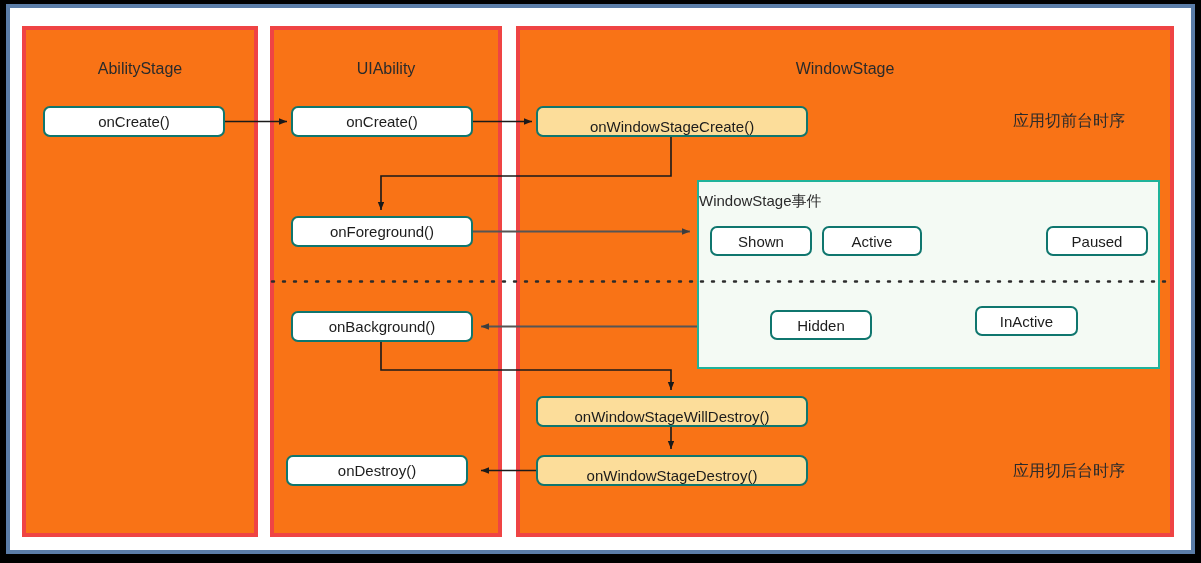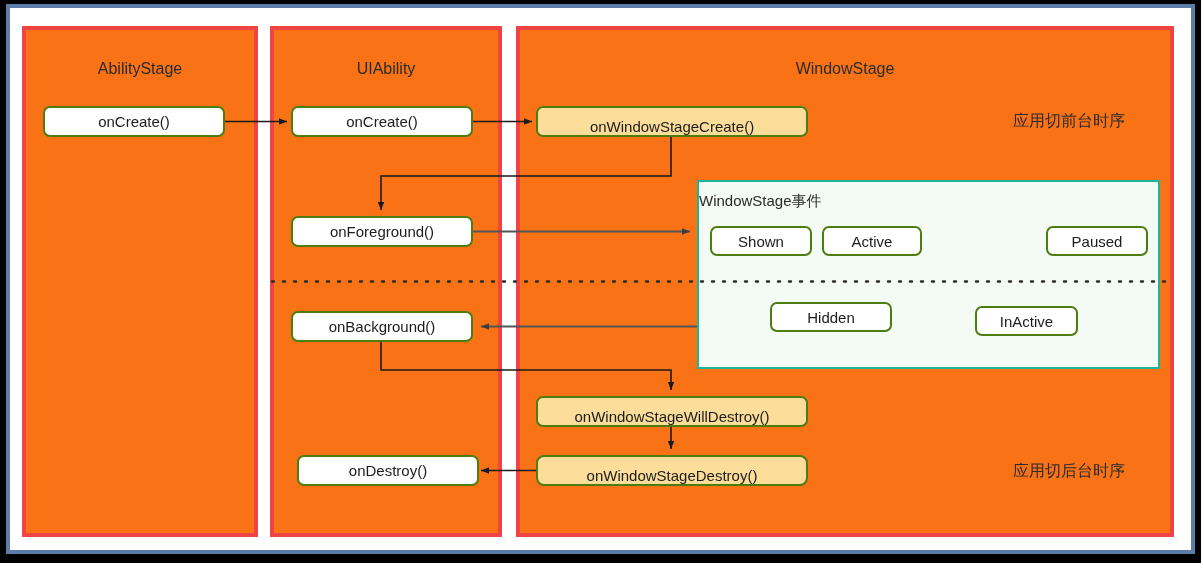--- a/index.html
+++ b/index.html
@@ -70,21 +70,21 @@
     width: 100%;
     font-size: 15px;
     color: #2b2b2b;
     white-space: nowrap;
   }
 
   
   .node {
     position: absolute;
     box-sizing: border-box;
-    border: 2px solid #4d7c0f;
+    border: 2px solid #0f766e;
     border-radius: 7px;
     display: flex;
     align-items: center;
     justify-content: center;
     font-size: 15px;
     color: #1c1c1c;
     white-space: nowrap;
   }
   .node.plain  { background: #ffffff; }
   .node.filled { background: #fcdd9a; align-items: flex-end; }
@@ -151,21 +151,21 @@
     <div class="node plain" style="left:710px; top:226px; width:102px; height:30px;">
       <span>Shown</span>
     </div>
     <div class="node plain" style="left:822px; top:226px; width:100px; height:30px;">
       <span>Active</span>
     </div>
     <div class="node plain" style="left:1046px; top:226px; width:102px; height:30px;">
       <span>Paused</span>
     </div>
 
-    <div class="node plain" style="left:770px; top:302px; width:122px; height:30px;">
+    <div class="node plain" style="left:770px; top:310px; width:102px; height:30px;">
       <span>Hidden</span>
     </div>
     <div class="node plain" style="left:975px; top:306px; width:103px; height:30px;">
       <span>InActive</span>
     </div>
 
     <div class="node plain" style="left:43px; top:106px; width:182px; height:31px;">
       <span>onCreate()</span>
     </div>
 
@@ -182,21 +182,21 @@
     </div>
 
     <div class="node plain" style="left:291px; top:311px; width:182px; height:31px;">
       <span>onBackground()</span>
     </div>
 
     <div class="node filled" style="left:536px; top:396px; width:272px; height:31px;">
       <span>onWindowStageWillDestroy()</span>
     </div>
 
-    <div class="node plain" style="left:297px; top:455px; width:182px; height:31px;">
+    <div class="node plain" style="left:286px; top:455px; width:182px; height:31px;">
       <span>onDestroy()</span>
     </div>
 
     <div class="node filled" style="left:536px; top:455px; width:272px; height:31px;border-radius:8px;">
       <span>onWindowStageDestroy()</span>
     </div>
 
     <div class="annot" style="left:1013px; top:111px;">应用切前台时序</div>
 
     <div class="annot" style="left:1013px; top:461px;">应用切后台时序</div>

